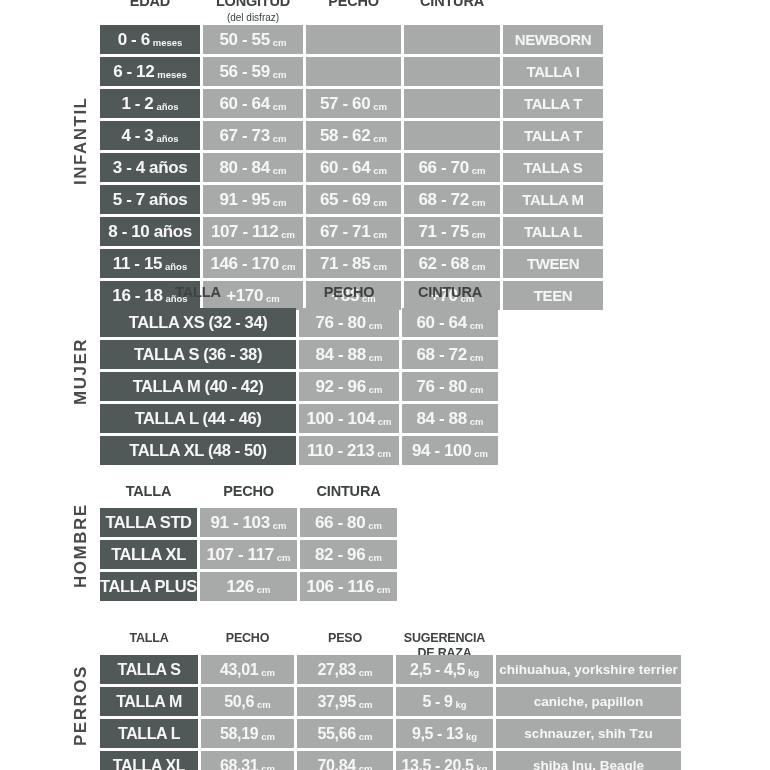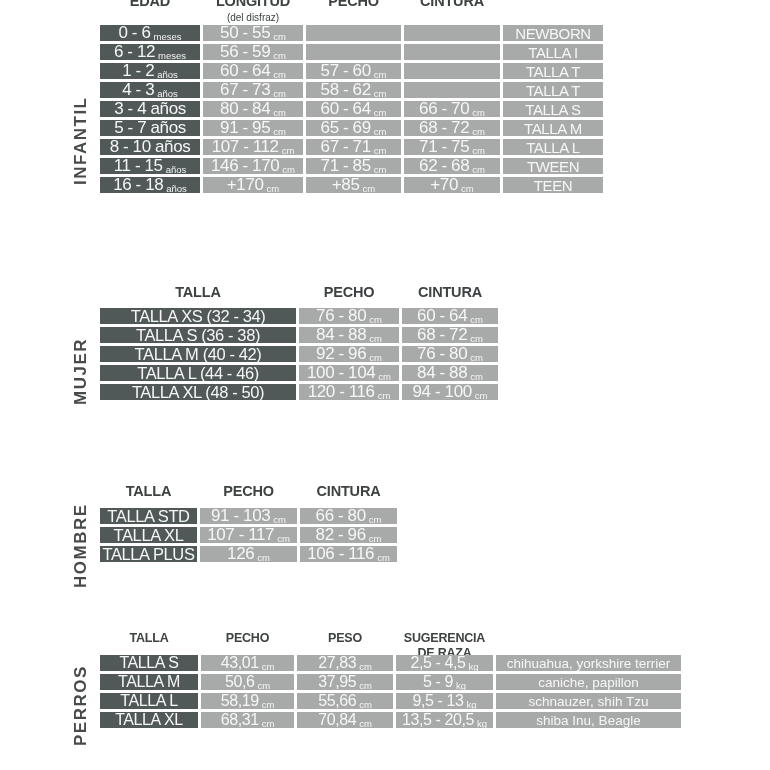--- a/index.html
+++ b/index.html
@@ -21,21 +21,21 @@
   #sec-hombre .hrow{height:26px;}
   #sec-perros .hrow{height:26px;}
 
   .hcell{text-align:center;padding-top:2px;line-height:15px;}
   #sec-infantil .hcell{padding-top:8px;}
   .htext{display:block;font-weight:700;font-size:14.5px;letter-spacing:-0.2px;color:var(--header,#3e4242);}
   #sec-perros .htext{font-size:12.5px;}
   .hsub{display:block;font-size:10px;margin-top:1px;font-weight:400;color:var(--header,#3e4242);}
 
   .tbl{display:flex;flex-direction:column;gap:3px;}
-  .row{display:grid;gap:3px;height:16px;}
+  .row{display:grid;gap:3px;height:29px;font-weight:bold;}
   .cell{
     display:flex;align-items:center;justify-content:center;
     background:var(--light,#a8aaa9);color:var(--celltext,#f6f6f6);
     overflow:hidden;white-space:nowrap;
   }
   .cell.dark{background:var(--dark,#515858);}
   .v{font-size:17px;letter-spacing:-0.4px;}
   .u{font-size:9.5px;margin-left:3px;transform:translateY(2.5px);letter-spacing:0;}
   #sec-infantil .cell.c4 .v{font-size:15px;}
   #sec-mujer .cell.c0 .v{font-size:16.5px;}
@@ -328,21 +328,21 @@
           <div class="cell c2">
             <span class="v">84 - 88</span>
             <span class="u">cm</span>
           </div>
         </div>
         <div class="row" style="grid-template-columns: 196px 100px 96px;">
           <div class="cell c0 dark">
             <span class="v">TALLA XL (48 - 50)</span>
           </div>
           <div class="cell c1">
-            <span class="v">120 - 116</span>
+            <span class="v">110 - 213</span>
             <span class="u">cm</span>
           </div>
           <div class="cell c2">
             <span class="v">94 - 100</span>
             <span class="u">cm</span>
           </div>
         </div>
       </div>
   </section>
 

